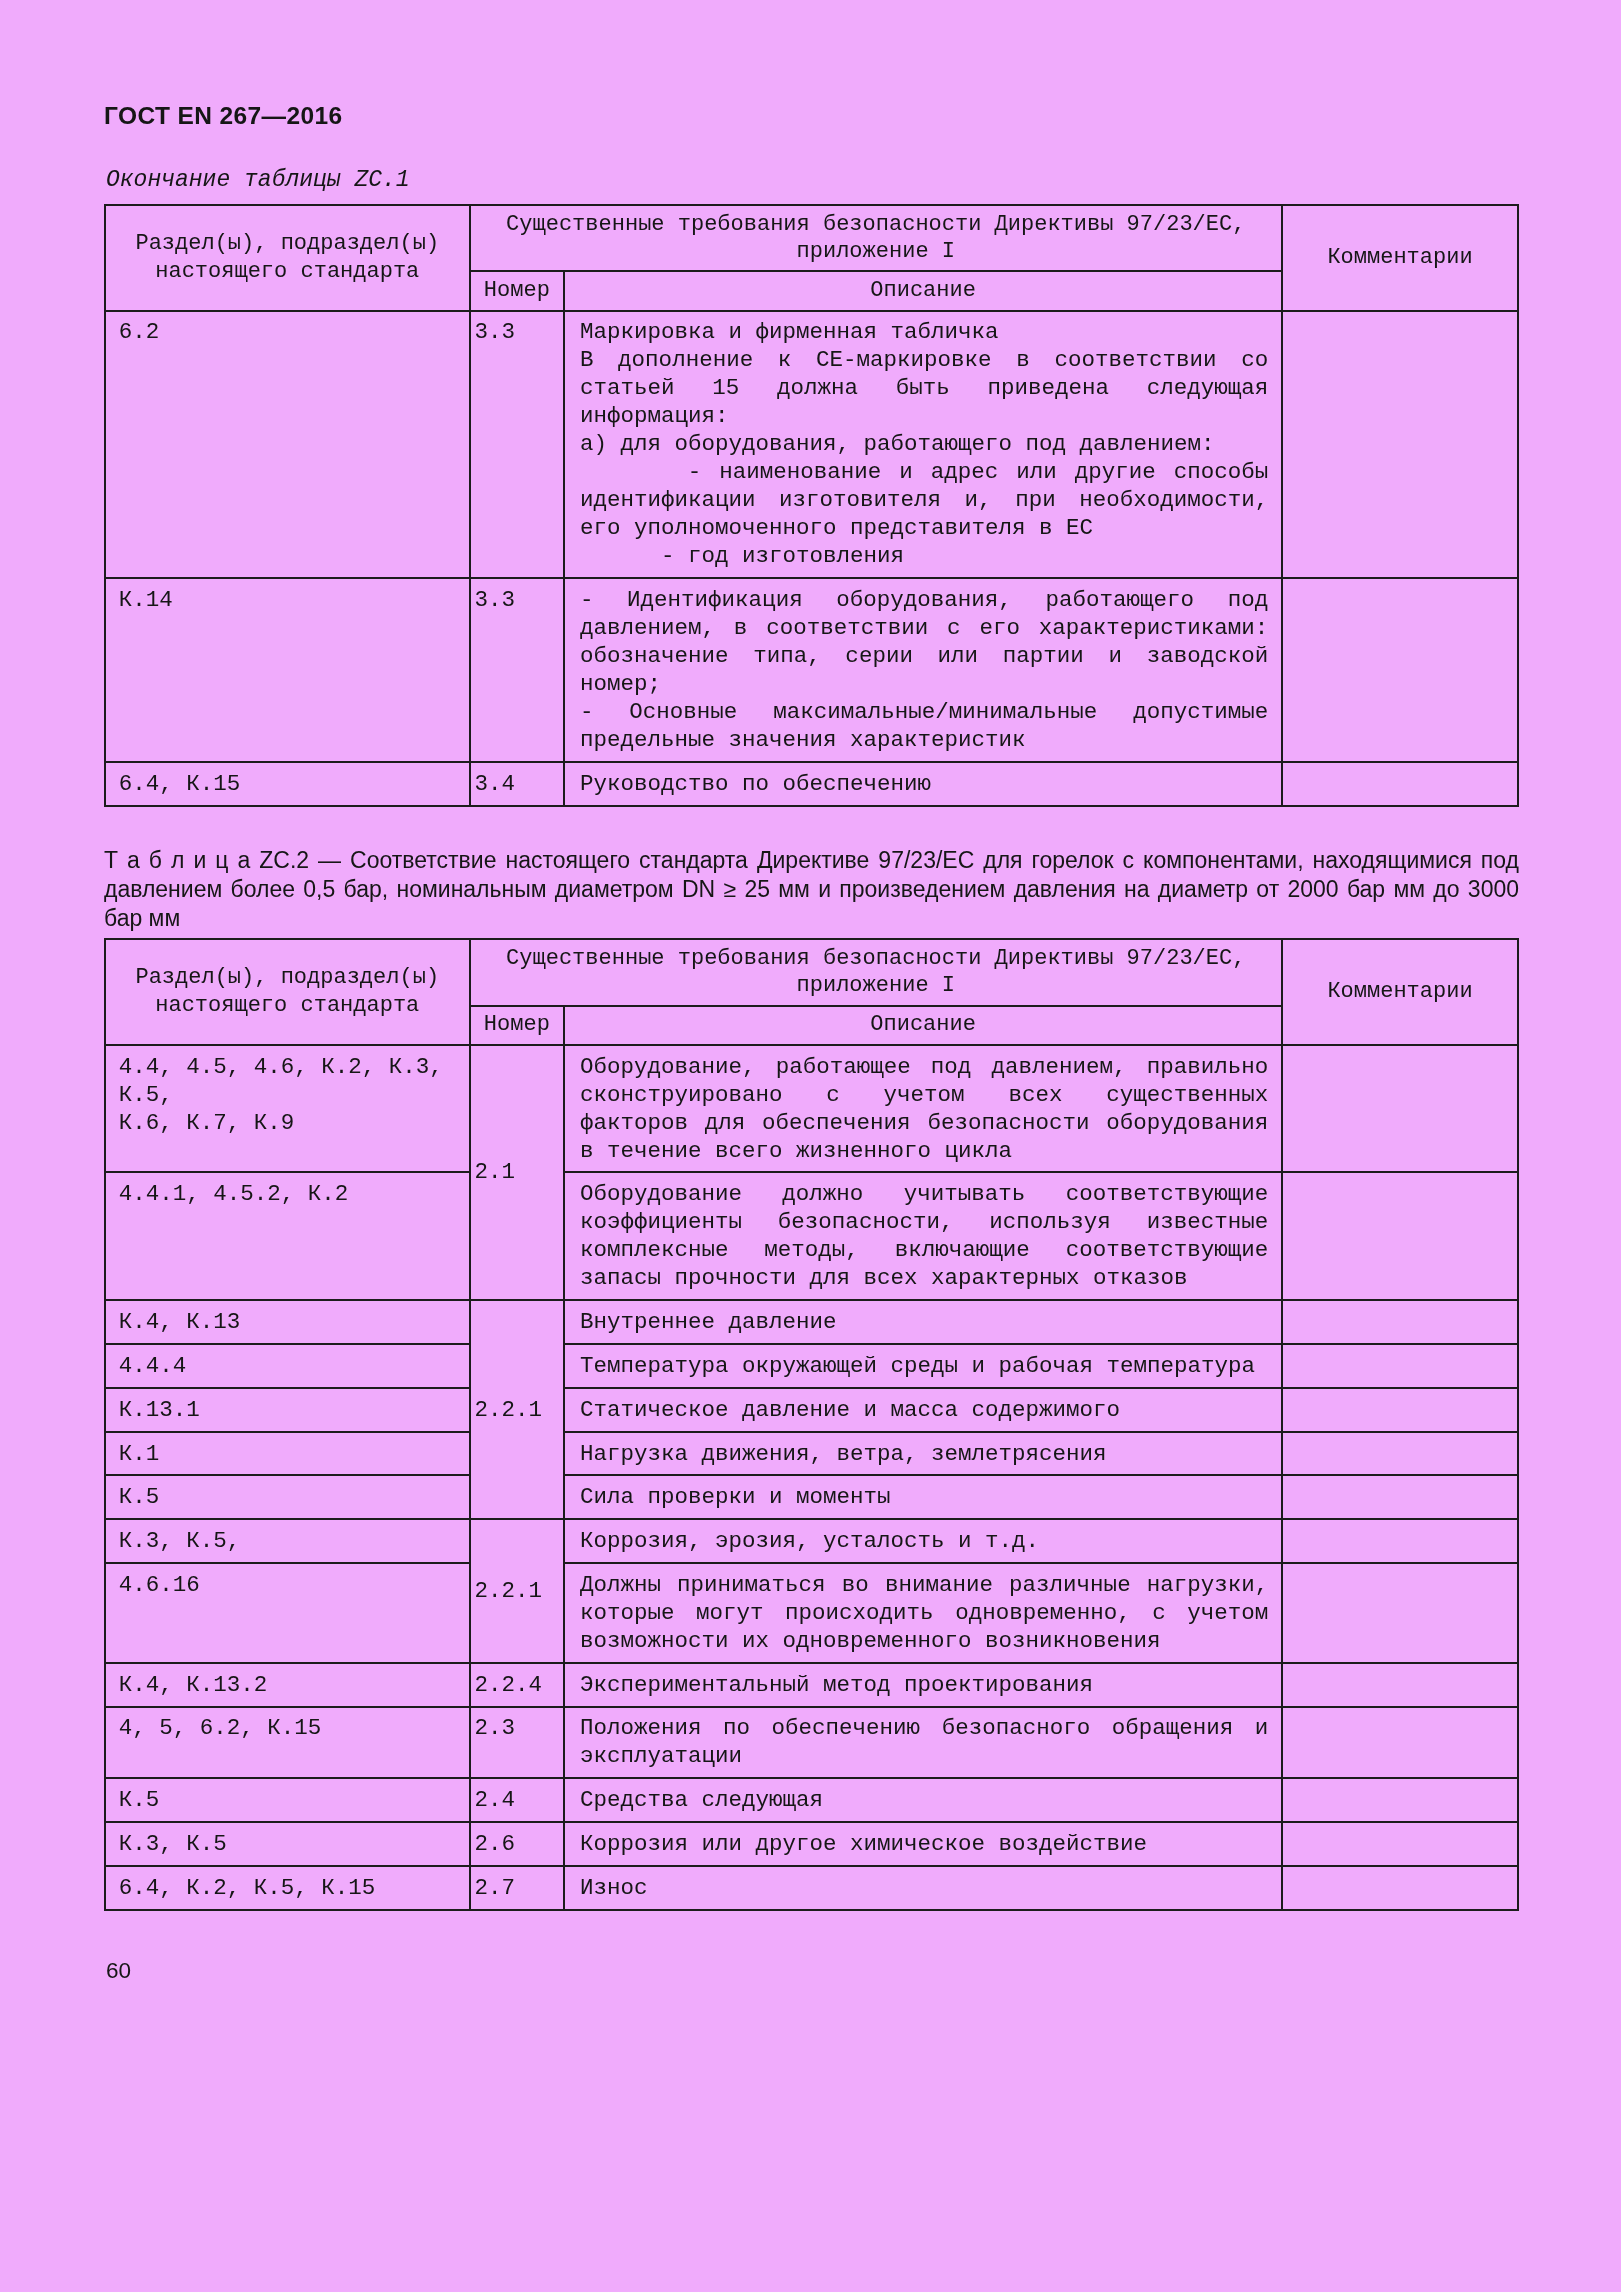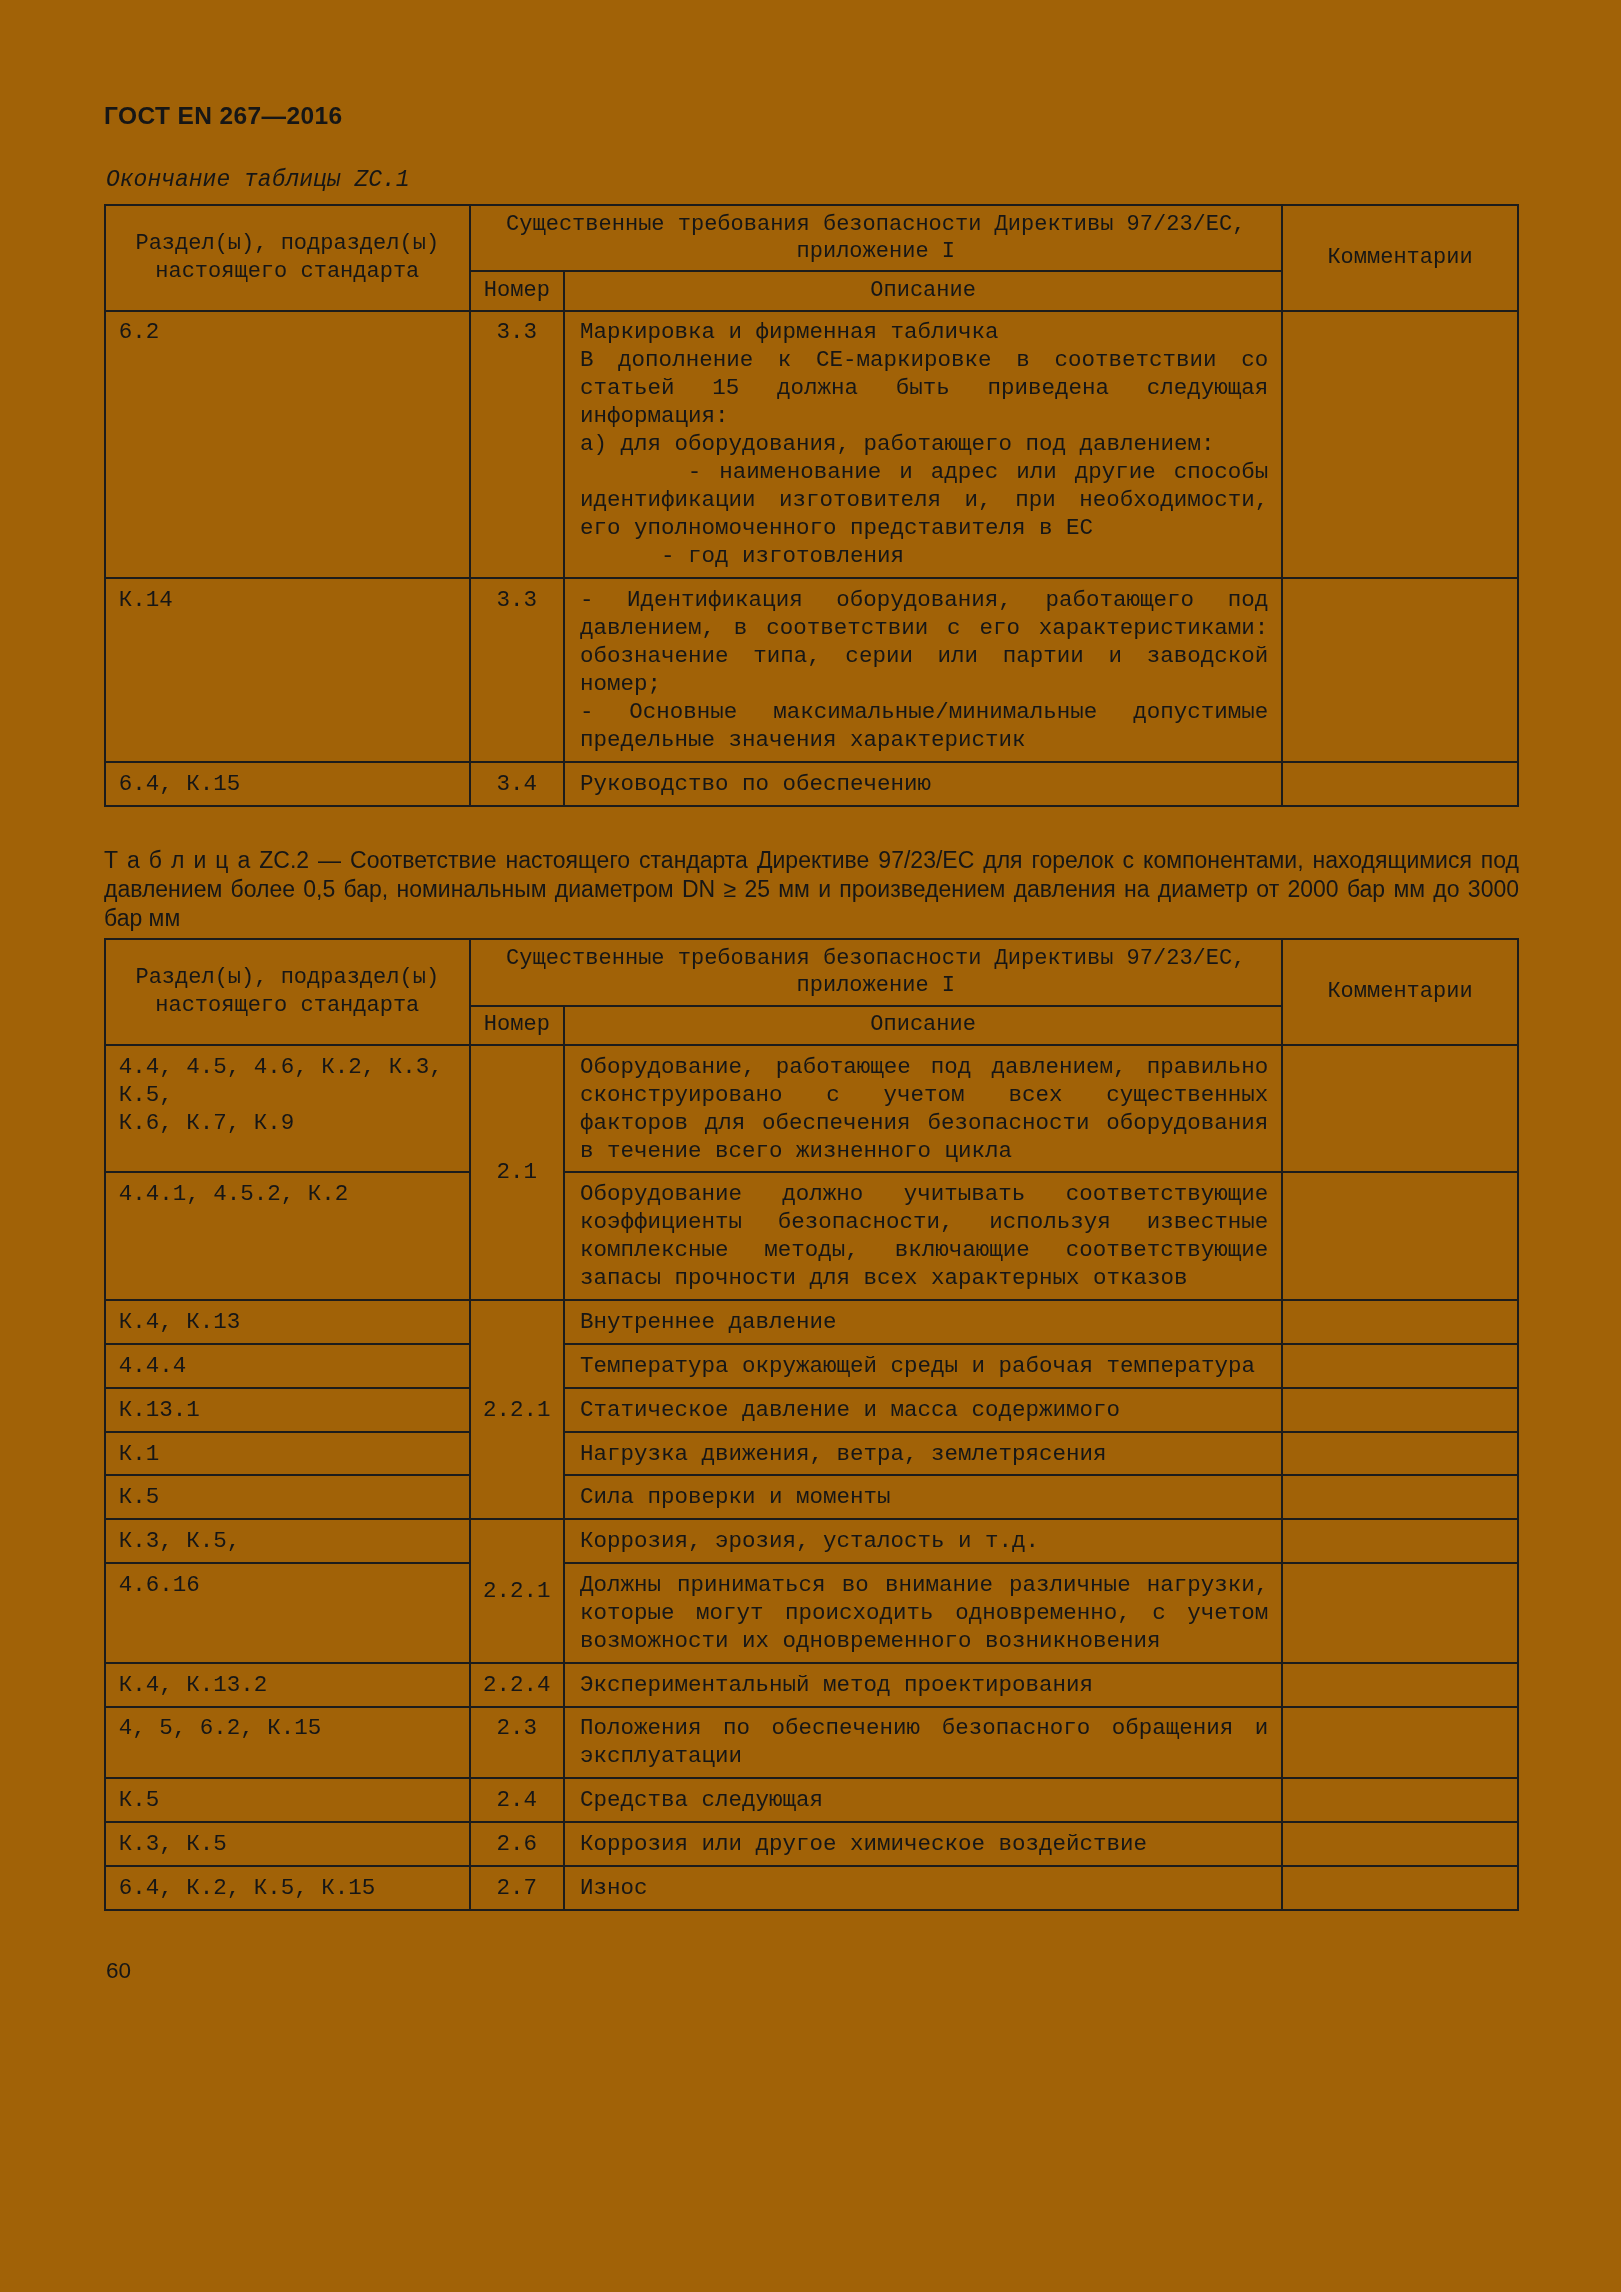--- a/index.html
+++ b/index.html
@@ -2,21 +2,21 @@
 <html><head>
 <meta charset="utf-8">
 <style>
   * { box-sizing: border-box; }
   html, body {
     margin: 0; padding: 0; background: #e9e9e9;
   }
   .page {
     width: 1621px; height: 2293px;
     margin: 0 auto;
-    background: #a16207;
+    background: #f0abfc;
     font-family: "Liberation Sans", "DejaVu Sans", sans-serif;
     color: #161616;
     padding: 102px 102px 0 104px;
     position: relative;
     overflow: hidden;
   }
   .doc-header {
     font-size: 24.5px;
     font-weight: bold;
     letter-spacing: 0.4px;
@@ -58,21 +58,21 @@
   th.h-pre { white-space: pre-wrap; }
   .col-sections { width: 25.8%; }
   .col-number  { width: 6.7%; }
   .col-desc    { width: 50.8%; }
   .col-comments{ width: 16.7%; }
   td.c-sec {
     padding: 6.9px 9.8px 6.9px 12.7px;
     white-space: pre-wrap;
   }
   td.c-num {
-    text-align: center;
+    text-align: left;
     padding: 6.9px 3.9px;
     border-radius: 10px;
   }
   td.c-num.v-mid { vertical-align: middle; }
   td.c-desc {
     text-align: justify;
     white-space: pre-wrap;
     padding: 6.9px 12.7px 6.9px 14.7px;
   }
   td.c-com { padding: 6.9px 7.8px; }

